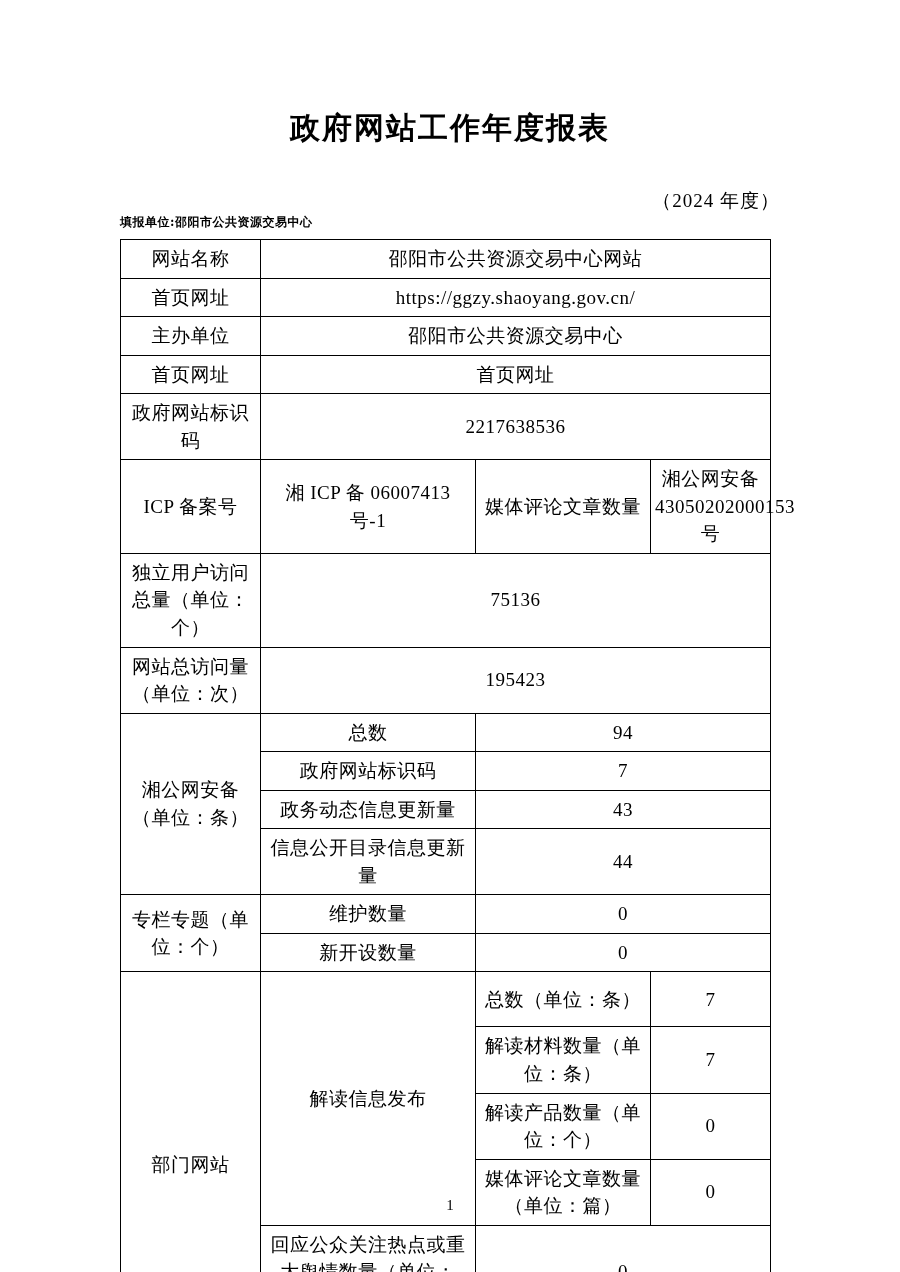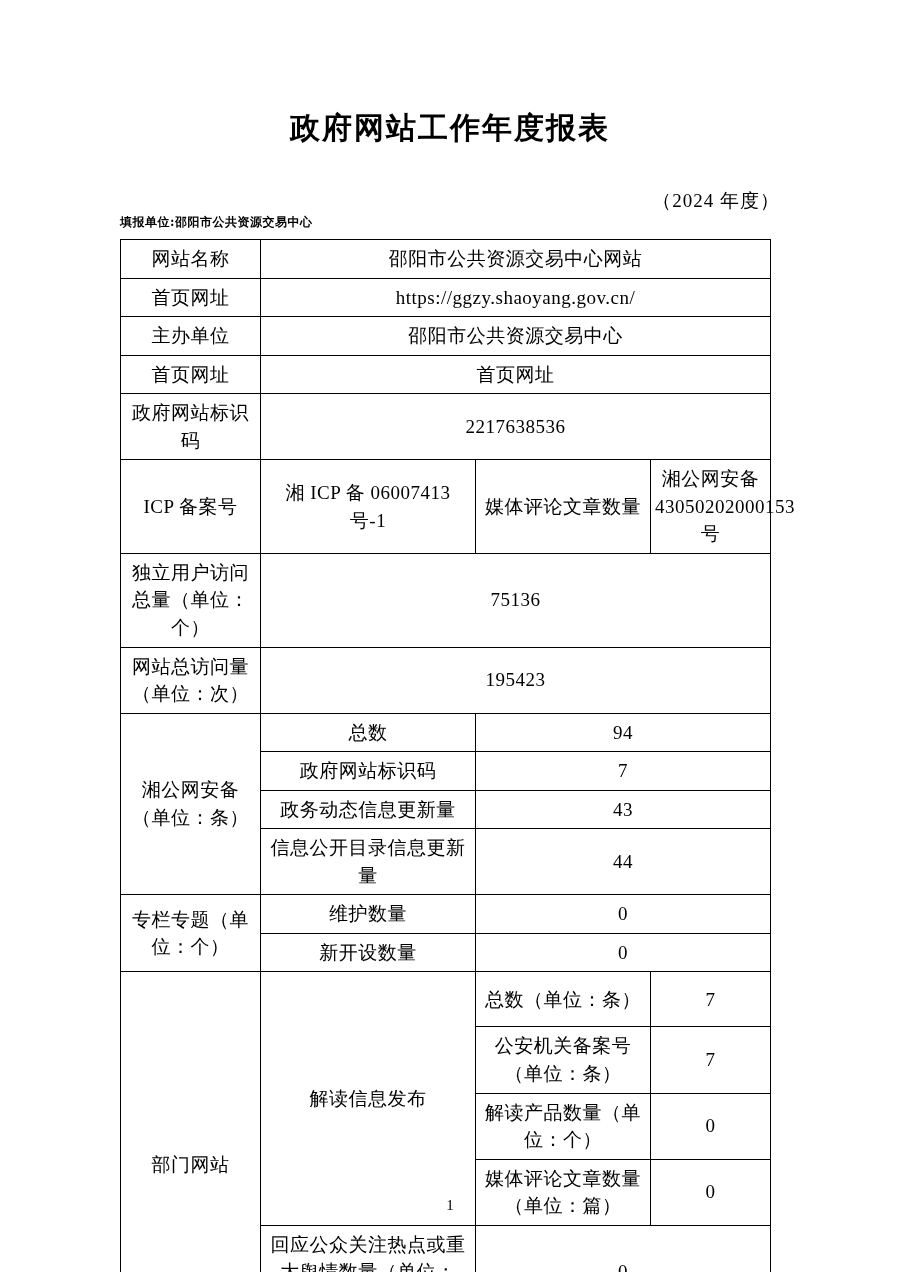--- a/index.html
+++ b/index.html
@@ -160,21 +160,21 @@
         <td class="h30 num" colspan="2">0</td>
       </tr>
 
       <tr>
         <td class="h50" rowspan="6">部门网站</td>
         <td class="h50" rowspan="4">解读信息发布</td>
         <td class="h50 two-line">总数（单位：条）</td>
         <td class="h50 num">7</td>
       </tr>
       <tr>
-        <td class="h50 two-line">公安机关备案号（单位：条）</td>
+        <td class="h50 two-line">解读材料数量（单位：条）</td>
         <td class="h50 num">7</td>
       </tr>
       <tr>
         <td class="h50 two-line">解读产品数量（单位：个）</td>
         <td class="h50 num">0</td>
       </tr>
       <tr>
         <td class="h50 two-line">媒体评论文章数量（单位：篇）</td>
         <td class="h50 num">0</td>
       </tr>

